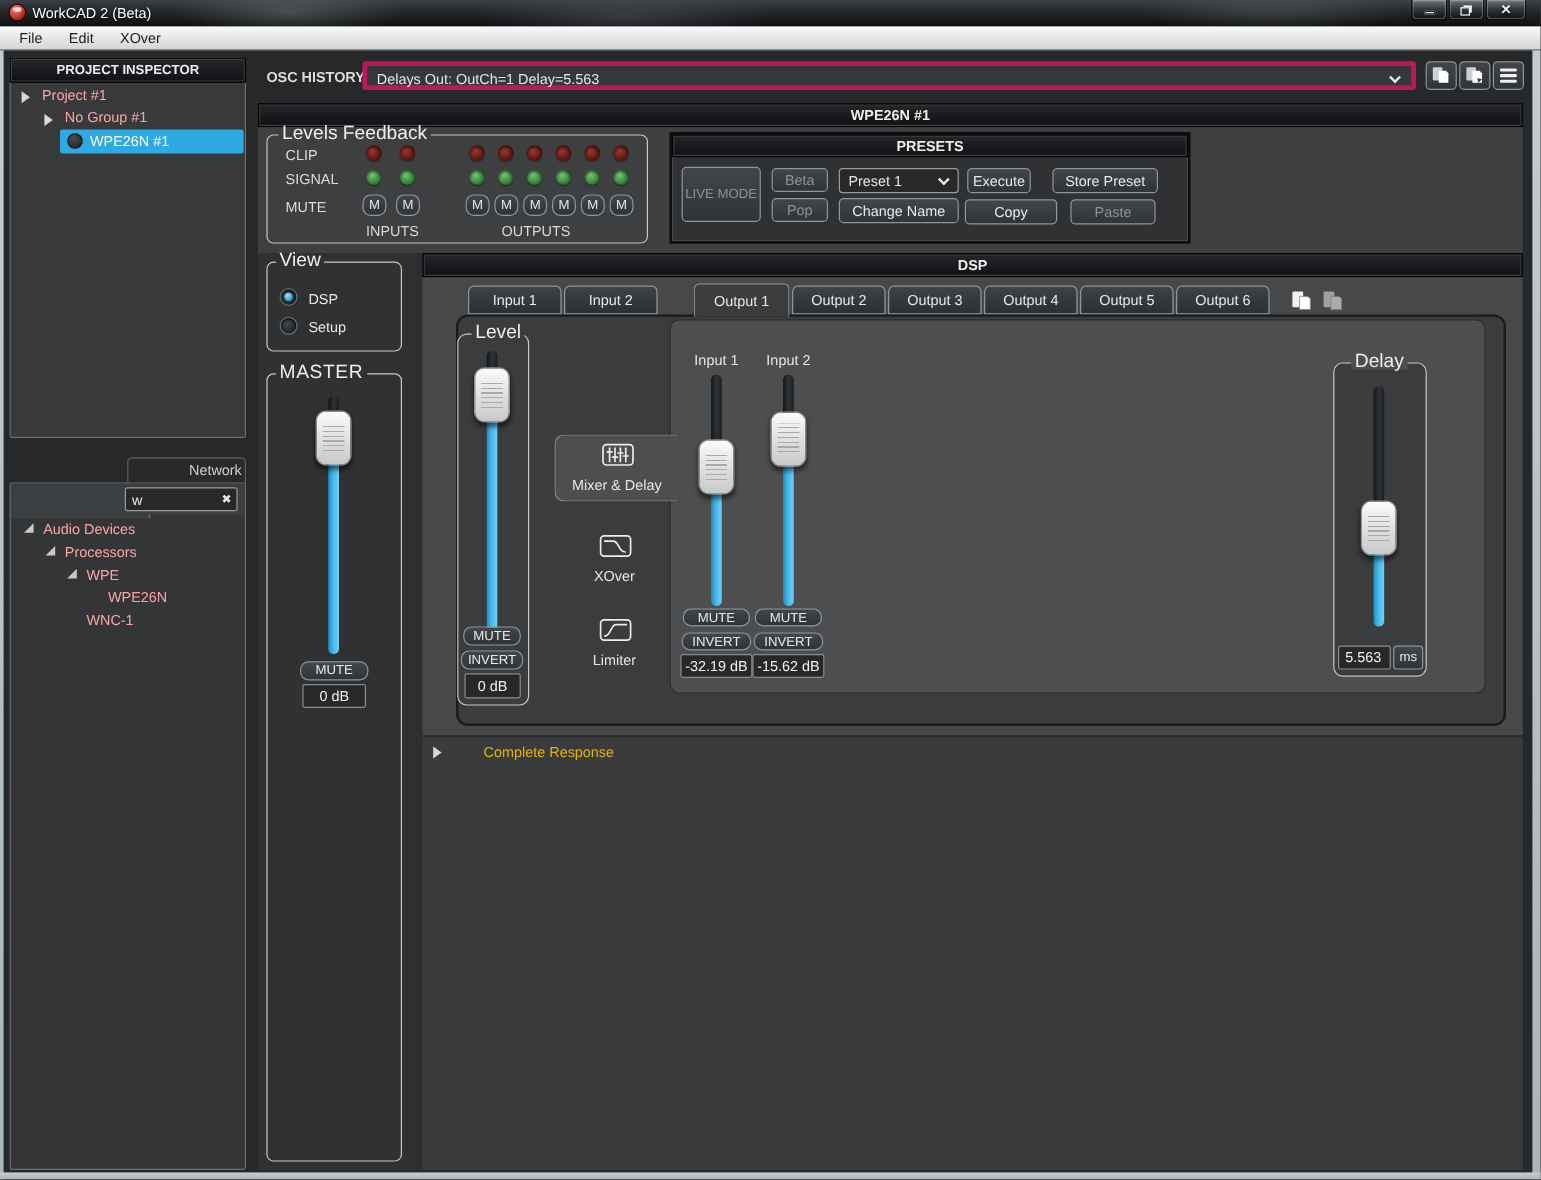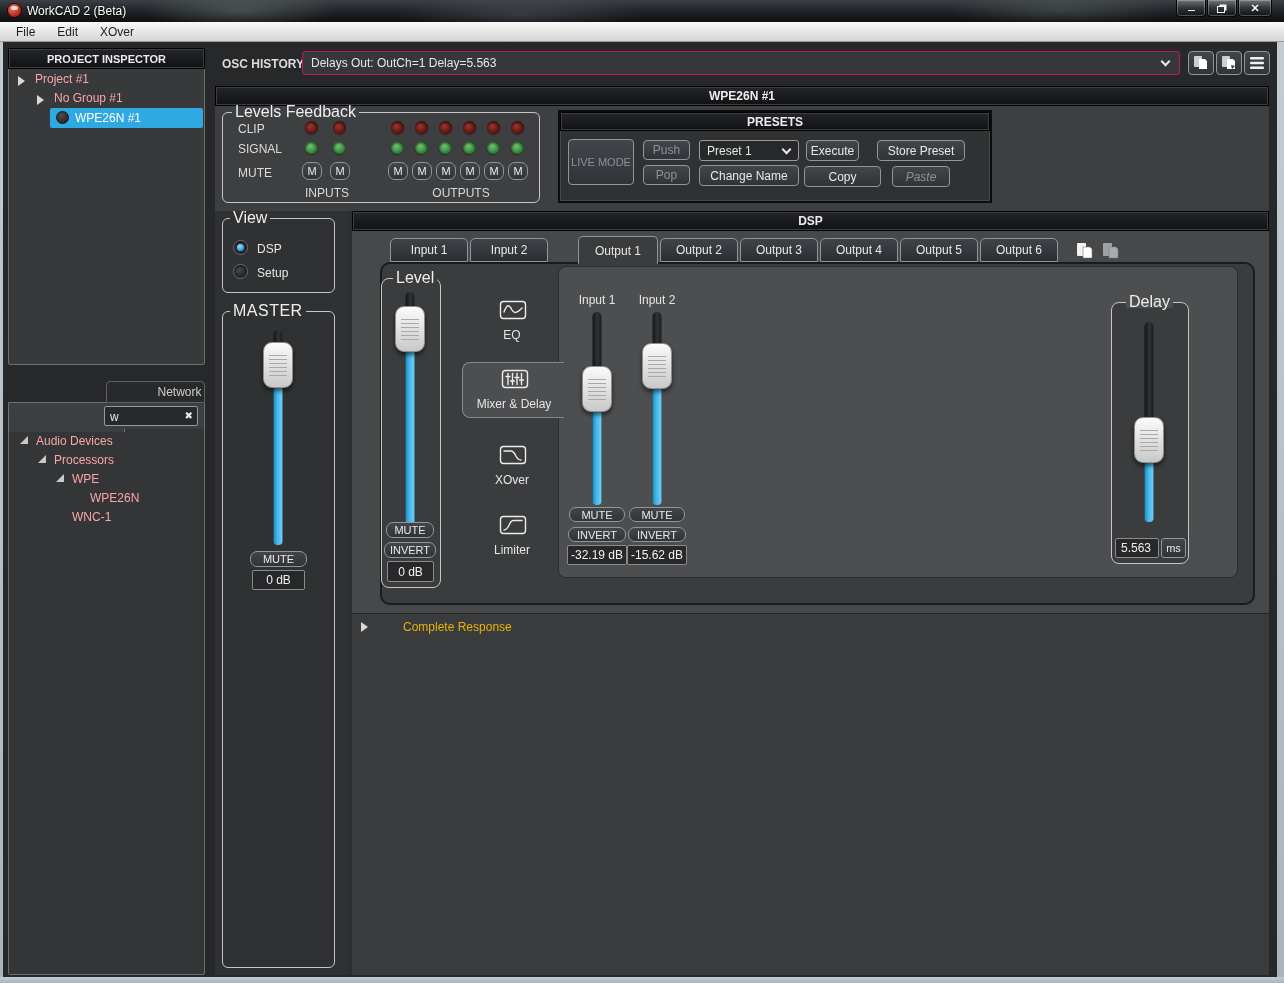--- a/index.html
+++ b/index.html
@@ -128,21 +128,21 @@
   <div class="a texp" style="left:20px;top:436px;"></div>
   <span class="a treelabel" style="left:36px;top:434px;">Audio Devices</span>
   <div class="a texp" style="left:38px;top:455px;"></div>
   <span class="a treelabel" style="left:54px;top:453px;">Processors</span>
   <div class="a texp" style="left:56px;top:474px;"></div>
   <span class="a treelabel" style="left:72px;top:472px;">WPE</span>
   <span class="a treelabel" style="left:90px;top:491px;">WPE26N</span>
   <span class="a treelabel" style="left:72px;top:510px;">WNC-1</span>
 
   <span class="a" style="left:222px;top:57px;font-weight:bold;color:#dcdcdc;">OSC HISTORY</span>
-  <div class="a" style="left:302px;top:51px;width:878px;height:24px;background:#35383a;border:1px solid #be185d;border-radius:3px;">
+  <div class="a" style="left:302px;top:51px;width:878px;height:24px;background:#35383a;border:4px solid #be185d;border-radius:3px;">
     <span class="a" style="left:8px;top:4px;">Delays Out: OutCh=1 Delay=5.563</span>
     <span class="a chev" style="right:10px;top:6px;"></span>
   </div>
   <div class="a btn" style="left:1188px;top:51px;width:26px;height:24px;">
     <svg width="18" height="18" viewBox="0 0 18 18">
         <rect x="2" y="2" width="8" height="11" rx="1" fill="#cfcfcf"></rect>
         <path d="M7 5 h6 l2 2 v8 h-8 z" fill="#ffffff"></path>
       </svg>
   </div>
   <div class="a btn" style="left:1216px;top:51px;width:26px;height:24px;">
@@ -191,36 +191,36 @@
 
   <div class="a btn small" style="left:302px;top:162px;width:20px;height:18px;">M</div>
   <div class="a btn small" style="left:330px;top:162px;width:20px;height:18px;">M</div>
   <div class="a btn small" style="left:388px;top:162px;width:20px;height:18px;">M</div>
   <div class="a btn small" style="left:412px;top:162px;width:20px;height:18px;">M</div>
   <div class="a btn small" style="left:436px;top:162px;width:20px;height:18px;">M</div>
   <div class="a btn small" style="left:460px;top:162px;width:20px;height:18px;">M</div>
   <div class="a btn small" style="left:484px;top:162px;width:20px;height:18px;">M</div>
   <div class="a btn small" style="left:508px;top:162px;width:20px;height:18px;">M</div>
   <span class="a" style="left:300px;top:186px;width:54px;text-align:center;color:#d8d8d8;">INPUTS</span>
-  <span class="a" style="left:418px;top:186px;width:86px;text-align:center;color:#d8d8d8;">OUTPUTS</span>
+  <span class="a" style="left:418px;top:186px;width:86px;color:#d8d8d8;">OUTPUTS</span>
 
   <div class="a" style="left:558px;top:110px;width:434px;height:93px;background:#2f3133;border:2px solid #0b0c0d;box-shadow:inset 0 0 0 1px #46484a;"></div>
   <div class="a hdrbar" style="left:560px;top:112px;width:430px;height:19px;">PRESETS</div>
   <div class="a btn dim" style="left:568px;top:139px;width:66px;height:46px;font-size:11px;">LIVE MODE</div>
-  <div class="a btn dim" style="left:643px;top:140px;width:47px;height:20px;">Push</div>
+  <div class="a btn dim" style="left:643px;top:140px;width:47px;height:20px;">Beta</div>
   <div class="a btn dim" style="left:643px;top:165px;width:47px;height:20px;">Pop</div>
   <div class="a" style="left:699px;top:140px;width:100px;height:21px;background:#26282a;border:1px solid #9a9a9a;border-radius:3px;">
     <span class="a" style="left:7px;top:3px;">Preset 1</span>
     <span class="a chev" style="right:8px;top:5px;"></span>
   </div>
   <div class="a btn" style="left:806px;top:140px;width:53px;height:21px;">Execute</div>
   <div class="a btn" style="left:877px;top:140px;width:88px;height:21px;">Store Preset</div>
   <div class="a btn" style="left:699px;top:165px;width:100px;height:21px;">Change Name</div>
   <div class="a btn" style="left:804px;top:166px;width:77px;height:21px;">Copy</div>
-  <div class="a btn dim" style="left:892px;top:166px;width:58px;height:21px;font-style:italic;">Paste</div>
+  <div class="a btn dim" style="left:892px;top:166px;width:71px;height:21px;">Paste</div>
 
   <div class="a fs" style="left:222px;top:218px;width:113px;height:75px;"></div>
   <span class="a legend" style="left:230px;top:212px;background:#2f3133;">View</span>
   <span class="a radio on" style="left:233px;top:240px;"></span>
   <span class="a" style="left:257px;top:242px;">DSP</span>
   <span class="a radio" style="left:233px;top:264px;"></span>
   <span class="a" style="left:257px;top:266px;">Setup</span>
 
   <div class="a fs" style="left:222px;top:311px;width:113px;height:657px;"></div>
   <span class="a legend" style="left:230px;top:305px;background:#2f3133;letter-spacing:.5px;">MASTER</span>
@@ -263,27 +263,20 @@
   <span class="a legend" style="left:393px;top:272px;background:#3a3c3e;">Level</span>
   <div class="a fader" style="left: 395px; top: 292px; width: 30px; height: 240px; --pct: 7;">
     <div class="trk-d"></div>
     <div class="trk-c"></div>
     <div class="fhandle"></div>
   </div>
   <div class="a btn small" style="left:386px;top:522px;width:48px;height:16px;">MUTE</div>
   <div class="a btn small" style="left:384px;top:542px;width:52px;height:16px;">INVERT</div>
   <div class="a vbox" style="left:387px;top:561px;width:47px;height:21px;">0 dB</div>
 
-  <div class="a" style="left:466px;top:292px;width:92px;height:58px;">
-    <svg class="sicon" style="position:absolute;left:33px;top:8px;" width="28" height="20" viewBox="0 0 28 20">
-        <rect x="1.5" y="1.5" width="25" height="17" rx="3"></rect>
-        <path d="M5 12 C8 4 10 4 13 10 C15 14 18 13 23 8"></path>
-      </svg>
-    <span class="a" style="left:0;top:36px;width:92px;text-align:center;">EQ</span>
-  </div>
   <div class="a sidetab-active" style="left:462px;top:362px;width:102px;height:56px;">
     <svg class="sicon" style="position:absolute;left:38px;top:6px;" width="28" height="20" viewBox="0 0 28 20">
         <rect x="1.5" y="1.5" width="25" height="17" rx="3"></rect>
         <line x1="7" y1="4.5" x2="7" y2="15.5"></line>
         <line x1="11.5" y1="4.5" x2="11.5" y2="15.5"></line>
         <line x1="16" y1="4.5" x2="16" y2="15.5"></line>
         <line x1="20.5" y1="4.5" x2="20.5" y2="15.5"></line>
         <line x1="5" y1="7.5" x2="9" y2="7.5"></line>
         <line x1="9.5" y1="12" x2="13.5" y2="12"></line>
         <line x1="14" y1="8.5" x2="18" y2="8.5"></line>

